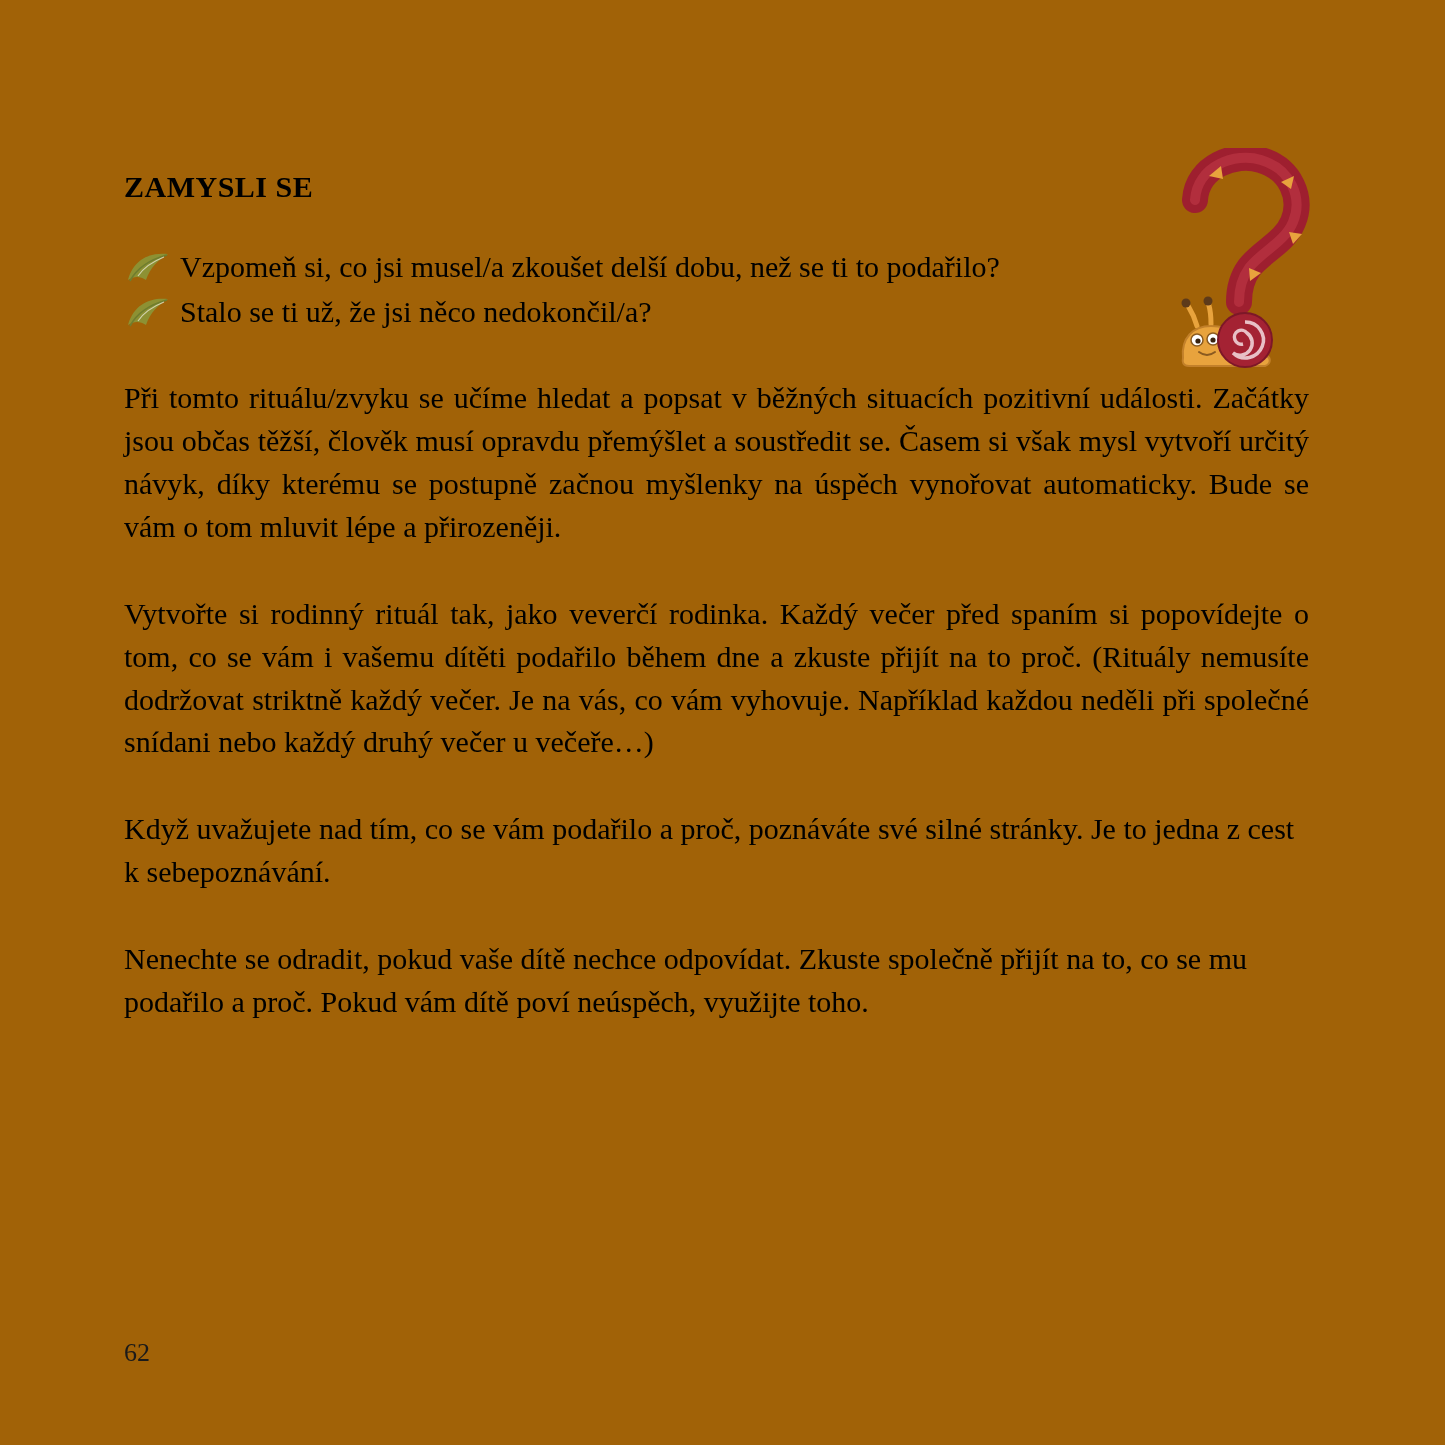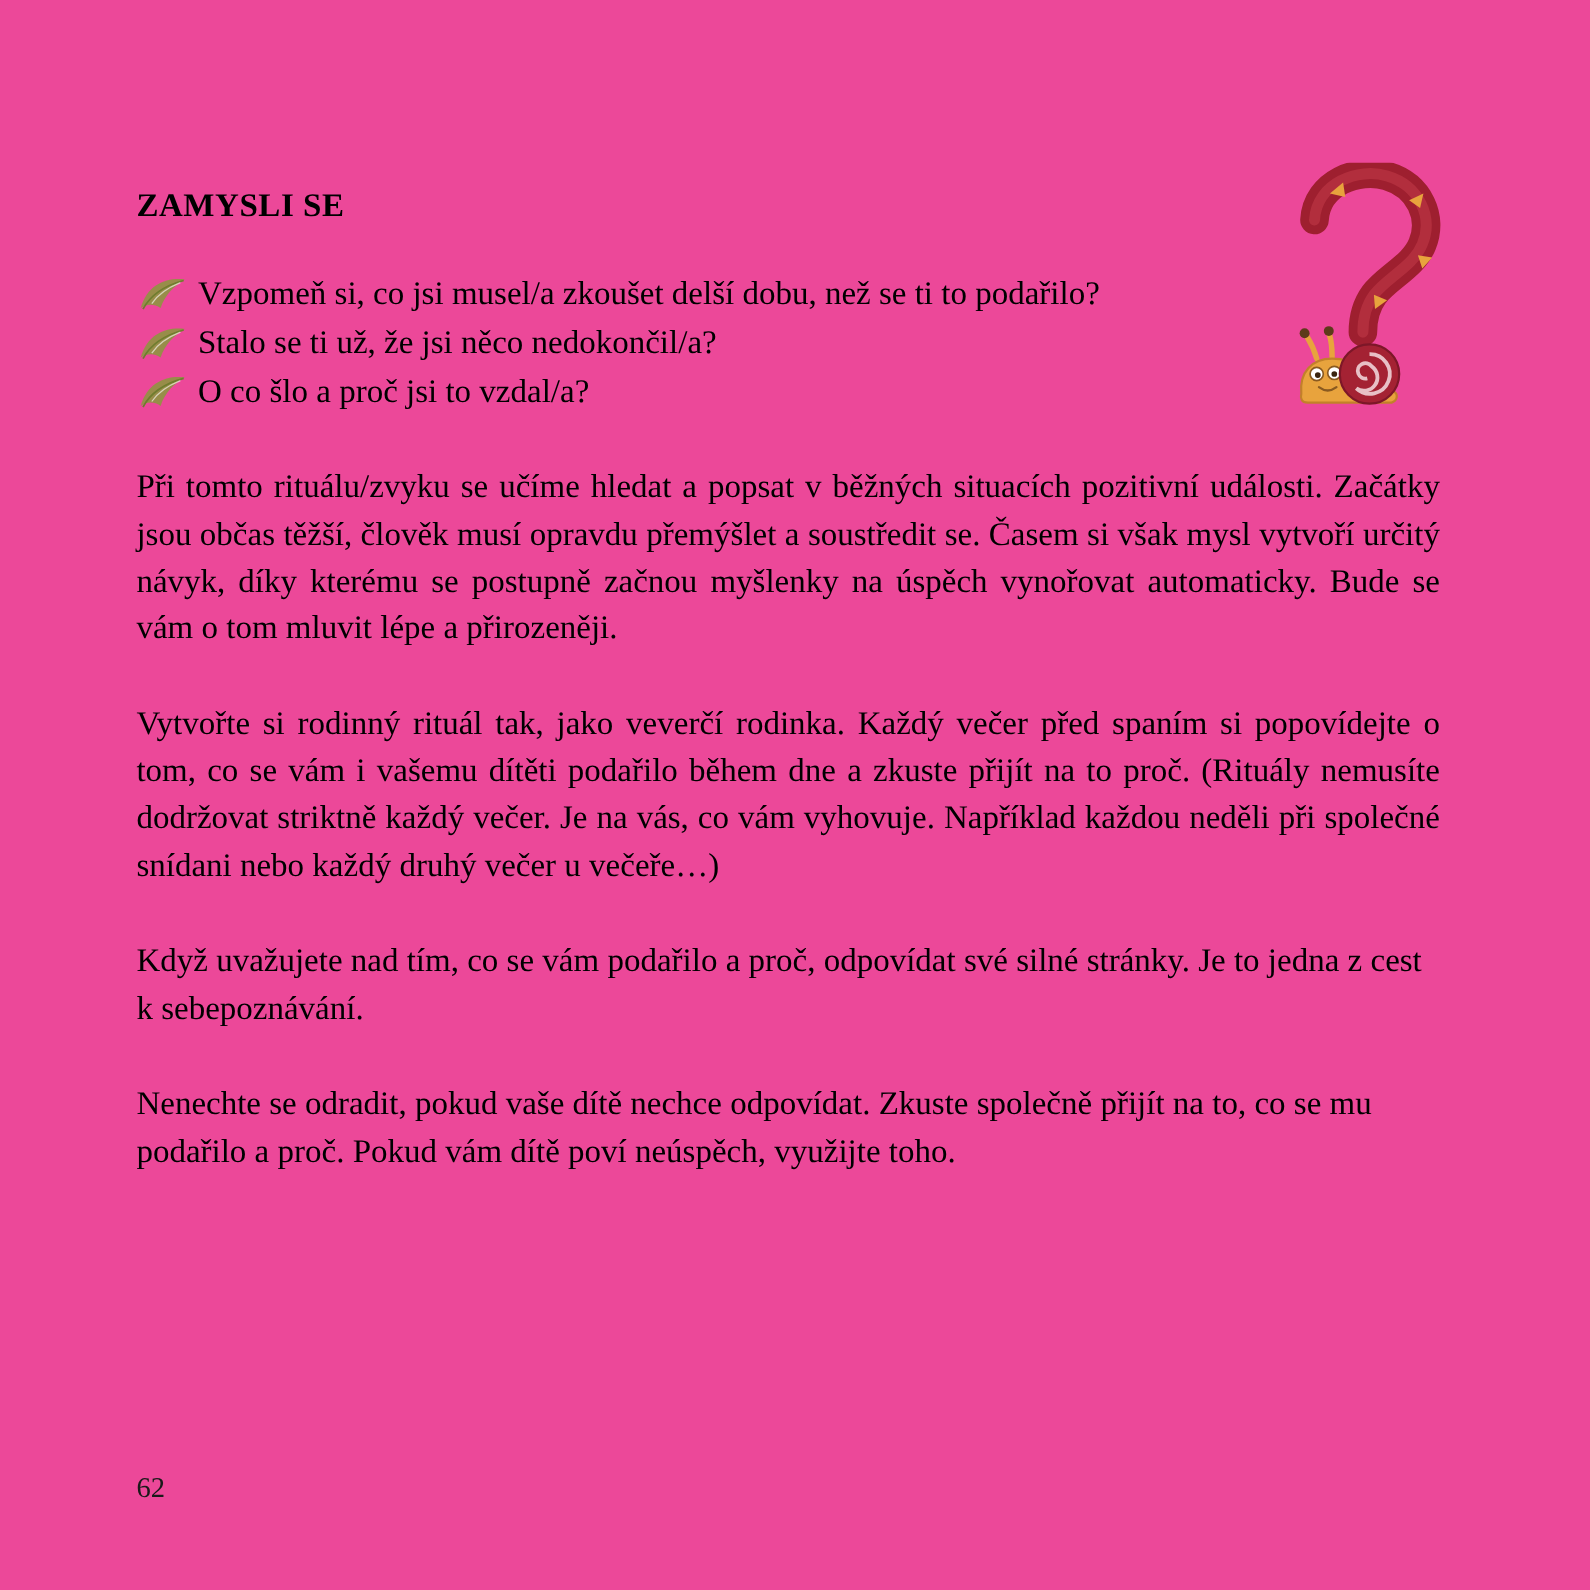--- a/index.html
+++ b/index.html
@@ -4,21 +4,21 @@
 <style>
   html, body {
     margin: 0;
     padding: 0;
     background: #ffffff;
   }
   .page {
     position: relative;
     width: 1445px;
     height: 1445px;
-    background: #ec4899;
+    background: #a16207;
     font-family: "Liberation Serif", "DejaVu Serif", serif;
     color: #000000;
     overflow: hidden;
   }
 
   .content {
     position: absolute;
     left: 124px;
     top: 170px;
     width: 1185px;
@@ -149,35 +149,25 @@
       <li class="bullet-item">
         <span class="leaf-icon">
           <svg width="48" height="40" viewBox="0 0 48 40" xmlns="http://www.w3.org/2000/svg">
             <path d="M4 30 C10 8 28 2 44 4 C34 10 26 18 22 30 C16 26 10 26 4 30 Z" fill="#8a9a3b" opacity="0.85"></path>
             <path d="M6 31 C14 16 28 9 43 5" stroke="#6f7d2e" stroke-width="1.6" fill="none"></path>
             <path d="M14 26 C20 17 30 11 40 7" stroke="#ffffff" stroke-width="1.2" fill="none" opacity="0.6"></path>
           </svg>
         </span>
         <span class="bullet-text">Stalo se ti už, že jsi něco nedokončil/a?</span>
       </li>
-      <li class="bullet-item">
-        <span class="leaf-icon">
-          <svg width="48" height="40" viewBox="0 0 48 40" xmlns="http://www.w3.org/2000/svg">
-            <path d="M4 30 C10 8 28 2 44 4 C34 10 26 18 22 30 C16 26 10 26 4 30 Z" fill="#8a9a3b" opacity="0.85"></path>
-            <path d="M6 31 C14 16 28 9 43 5" stroke="#6f7d2e" stroke-width="1.6" fill="none"></path>
-            <path d="M14 26 C20 17 30 11 40 7" stroke="#ffffff" stroke-width="1.2" fill="none" opacity="0.6"></path>
-          </svg>
-        </span>
-        <span class="bullet-text">O co šlo a proč jsi to vzdal/a?</span>
-      </li>
     </ul>
 
 
     <p class="body-par">Při tomto rituálu/zvyku se učíme hledat a popsat v běžných situacích pozitivní události. Začátky jsou občas těžší, člověk musí opravdu přemýšlet a soustředit se. Časem si však mysl vytvoří určitý návyk, díky kterému se postupně začnou myšlenky na úspěch vynořovat automaticky. Bude se vám o tom mluvit lépe a přirozeněji.</p>
     <p class="body-par">Vytvořte si rodinný rituál tak, jako veverčí rodinka. Každý večer před spaním si popovídejte o tom, co se vám i vašemu dítěti podařilo během dne a zkuste přijít na to proč. (Rituály nemusíte dodržovat striktně každý večer. Je na vás, co vám vyhovuje. Například každou neděli při společné snídani nebo každý druhý večer u večeře…)</p>
-    <p class="body-par last">Když uvažujete nad tím, co se vám podařilo a proč, odpovídat své silné stránky. Je to jedna z cest k sebepoznávání.</p>
+    <p class="body-par last">Když uvažujete nad tím, co se vám podařilo a proč, poznáváte své silné stránky. Je to jedna z cest k sebepoznávání.</p>
     <p class="body-par last">Nenechte se odradit, pokud vaše dítě nechce odpovídat. Zkuste společně přijít na to, co se mu podařilo a proč. Pokud vám dítě poví neúspěch, využijte toho.</p>
 
   </div>
 
   <div class="page-number">62</div>
 
 </div>
 
 </body></html>

